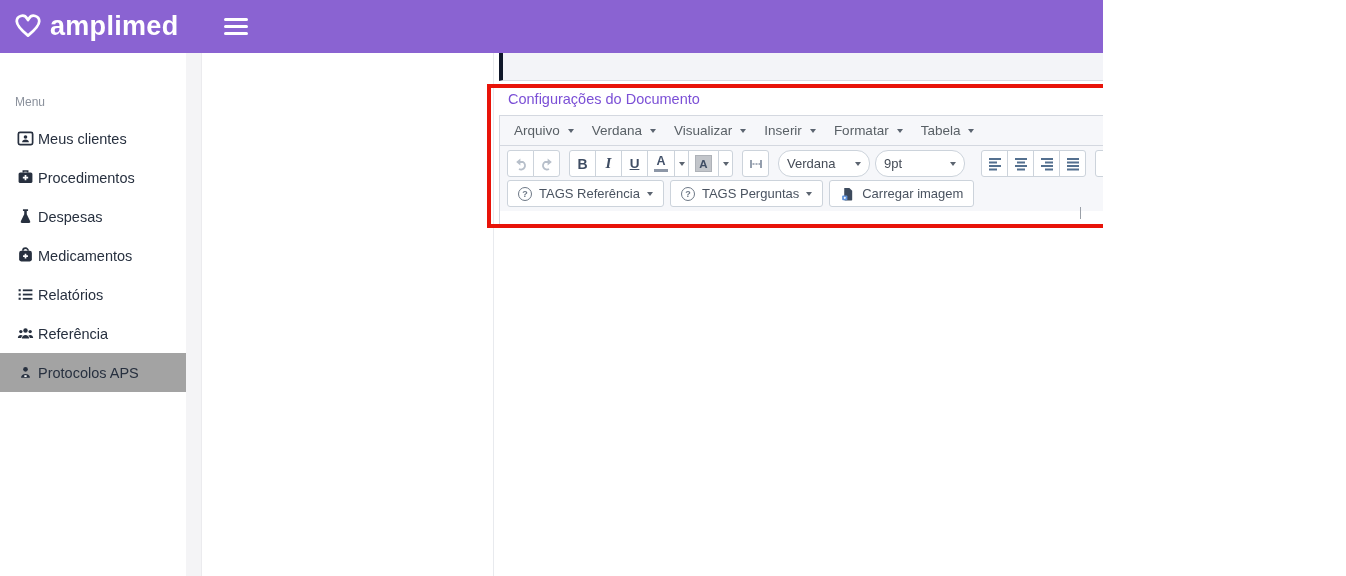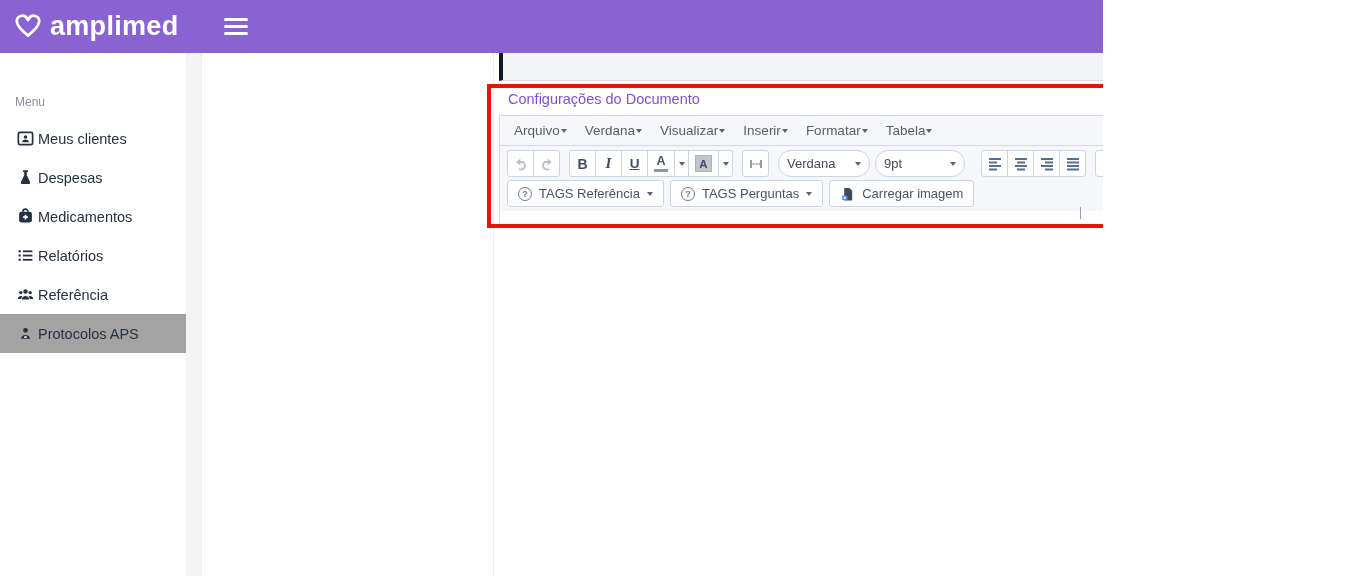--- a/index.html
+++ b/index.html
@@ -38,21 +38,21 @@
   .resize-handle { position:absolute; left:1286px; top:82px; }
 
   
   .red-box { position:absolute; left:487px; top:84px; width:766px; height:144px; border:4px solid #e81309; z-index:50; pointer-events:none; }
 
   
   .section-title { position:absolute; left:508px; top:91px; font-size:14.5px; font-weight:normal; color:#7b4fd6; }
 
   .editor { position:absolute; left:499px; top:115px; width:804px; height:113px; background:#f6f7fa; border:1px solid #d4d8e0; }
   .menubar { height:30px; display:flex; align-items:center; padding:0 5px; border-bottom:1px solid #d4d8e0; }
-  .menu-item { display:flex; align-items:center; gap:1px; padding:4px 9px; font-size:13.5px; color:#596066; cursor:pointer; border-radius:2px; }
+  .menu-item { display:flex; align-items:center; gap:8px; padding:4px 9px; font-size:13.5px; color:#596066; cursor:pointer; border-radius:2px; }
   .caret { width:0; height:0; border-left:3.5px solid transparent; border-right:3.5px solid transparent; border-top:4px solid #5b6470; display:inline-block; }
 
   .toolbar { padding:4px 7px 5px 7px; }
   .trow { display:flex; align-items:center; }
   .trow + .trow { margin-top:3px; }
   .tgroup { display:flex; margin-right:9px; }
   .tbtn { height:27px; min-width:27px; background:#fff; border:1px solid #ccd3db; display:flex; align-items:center; justify-content:center; margin-right:-1px; cursor:pointer; }
   .tgroup .tbtn:first-child { border-radius:3px 0 0 3px; }
   .tgroup .tbtn:last-child  { border-radius:0 3px 3px 0; margin-right:0; }
   .tgroup .tbtn:only-child  { border-radius:3px; }
@@ -112,20 +112,28 @@
 
       <div class="nav-item">
         <svg width="17" height="17" viewBox="0 0 16 16" fill="#27303f">
           <rect x="1.3" y="2.3" width="13.4" height="11.4" rx="1.5" fill="none" stroke="#27303f" stroke-width="1.6"></rect>
           <circle cx="8" cy="6.6" r="1.7"></circle>
           <path d="M4.8 11.6 c0-1.8 1.4-2.7 3.2-2.7 s3.2 .9 3.2 2.7 Z"></path>
         </svg>
         <span>Meus clientes</span>
       </div>
 
+      <div class="nav-item">
+        <svg width="17" height="17" viewBox="0 0 16 16">
+          <path d="M6 3.2 V1.9 h4 v1.3" fill="none" stroke="#27303f" stroke-width="1.6"></path>
+          <rect x="1.5" y="3.2" width="13" height="10" rx="1.5" fill="#27303f"></rect>
+          <path d="M8 5.7 v5 M5.5 8.2 h5" stroke="#fff" stroke-width="1.6"></path>
+        </svg>
+        <span>Procedimentos</span>
+      </div>
 
       <div class="nav-item">
         <svg width="17" height="17" viewBox="0 0 16 16" fill="#27303f">
           <rect x="5.6" y="1.2" width="4.8" height="1.6"></rect>
           <path d="M6.8 2.8 v3 L3.6 12.4 A1.2 1.2 0 0 0 4.7 14 h6.6 a1.2 1.2 0 0 0 1.1-1.6 L9.2 5.8 v-3 Z"></path>
         </svg>
         <span>Despesas</span>
       </div>
 
       <div class="nav-item">

